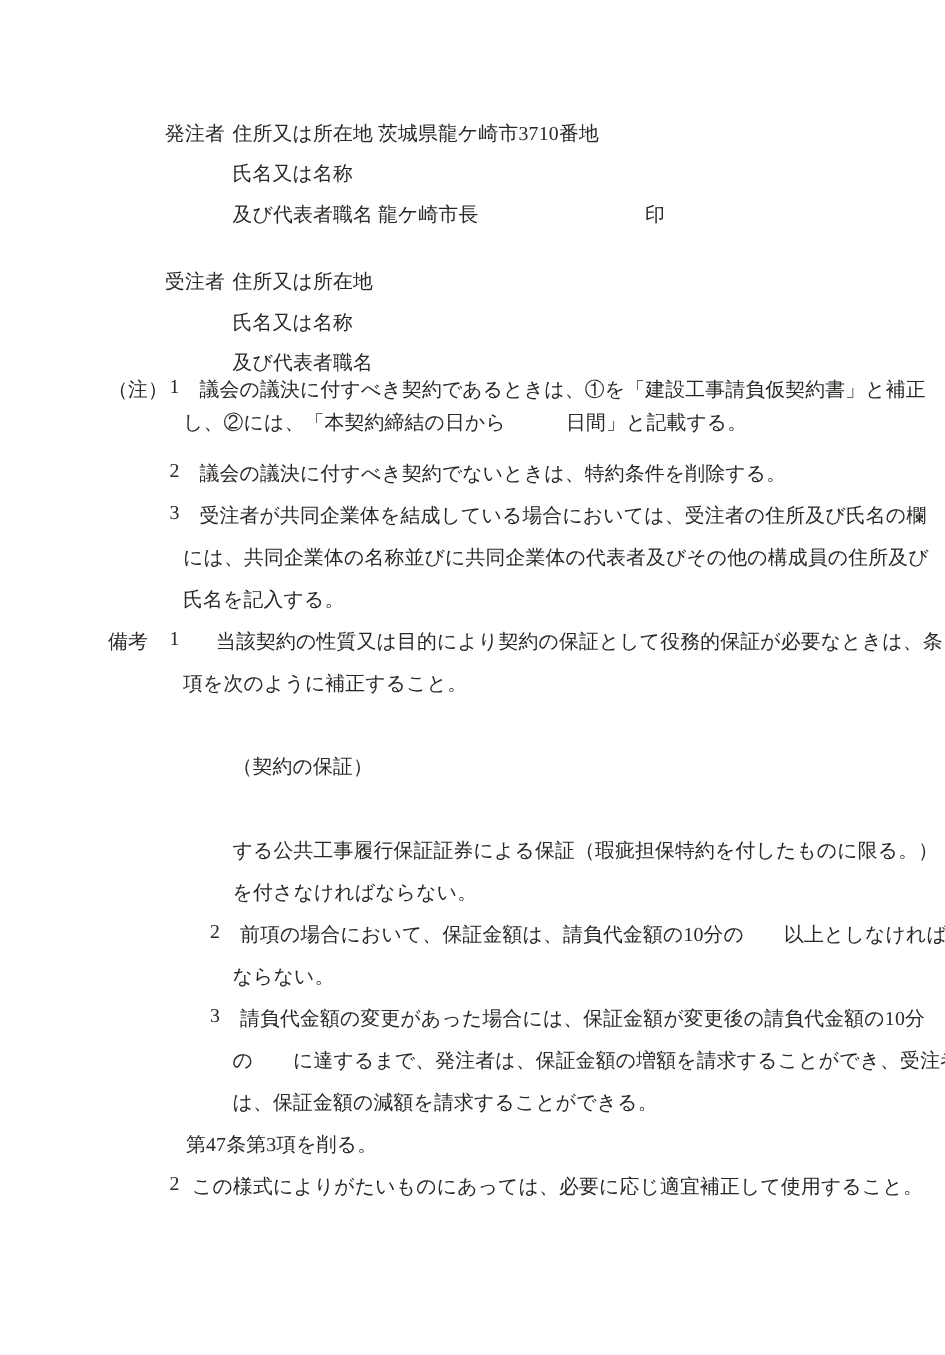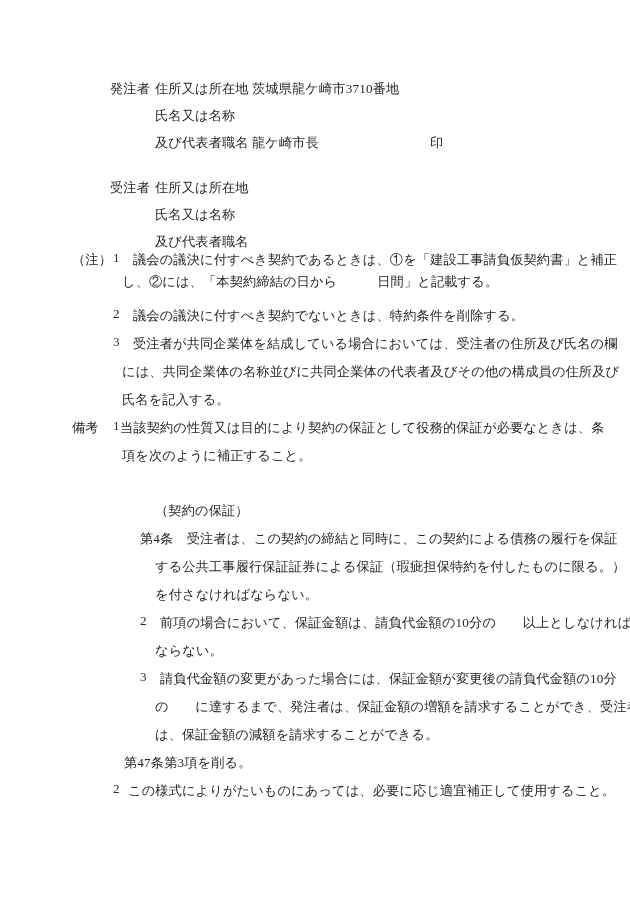--- a/index.html
+++ b/index.html
@@ -79,27 +79,26 @@
   <div class="ln" style="left:133px; top:306px;">議会の議決に付すべき契約でないときは、特約条件を削除する。</div>
 
   <div class="numcol" style="left:113px; top:334px;">3</div>
   <div class="ln" style="left:133px; top:334px;">受注者が共同企業体を結成している場合においては、受注者の住所及び氏名の欄</div>
   <div class="ln" style="left:122px; top:362px;">には、共同企業体の名称並びに共同企業体の代表者及びその他の構成員の住所及び</div>
   <div class="ln" style="left:122px; top:390px;">氏名を記入する。</div>
 
   <div class="ln lbl" style="left:72px; top:418px;">備考</div>
 
   <div class="numcol" style="left:113px; top:418px;">1</div>
-  <div class="ln" style="left:120px; top:418px;">当該契約の性質又は目的により契約の保証として役務的保証が必要なときは、条</div>
+  <div class="ln" style="left:144px; top:418px;">当該契約の性質又は目的により契約の保証として役務的保証が必要なときは、条</div>
   <div class="ln" style="left:122px; top:446px;">項を次のように補正すること。</div>
 
 
   <div class="ln" style="left:155px; top:501px;">（契約の保証）</div>
 
-  <div class="ln" style="left:140px; top:529px;">第4条　受注者は、この契約の締結と同時に、この契約による債務の履行を保証</div>
   <div class="ln" style="left:155px; top:557px;">する公共工事履行保証証券による保証（瑕疵担保特約を付したものに限る。）</div>
   <div class="ln" style="left:155px; top:585px;">を付さなければならない。</div>
 
   <div class="numcol" style="left:140px; top:613px;">2</div>
   <div class="ln" style="left:160px; top:613px;">前項の場合において、保証金額は、請負代金額の10分の　　以上としなければ</div>
   <div class="ln" style="left:155px; top:641px;">ならない。</div>
 
   <div class="numcol" style="left:140px; top:669px;">3</div>
   <div class="ln" style="left:160px; top:669px;">請負代金額の変更があった場合には、保証金額が変更後の請負代金額の10分</div>
   <div class="ln" style="left:155px; top:697px;">の　　に達するまで、発注者は、保証金額の増額を請求することができ、受注者</div>

